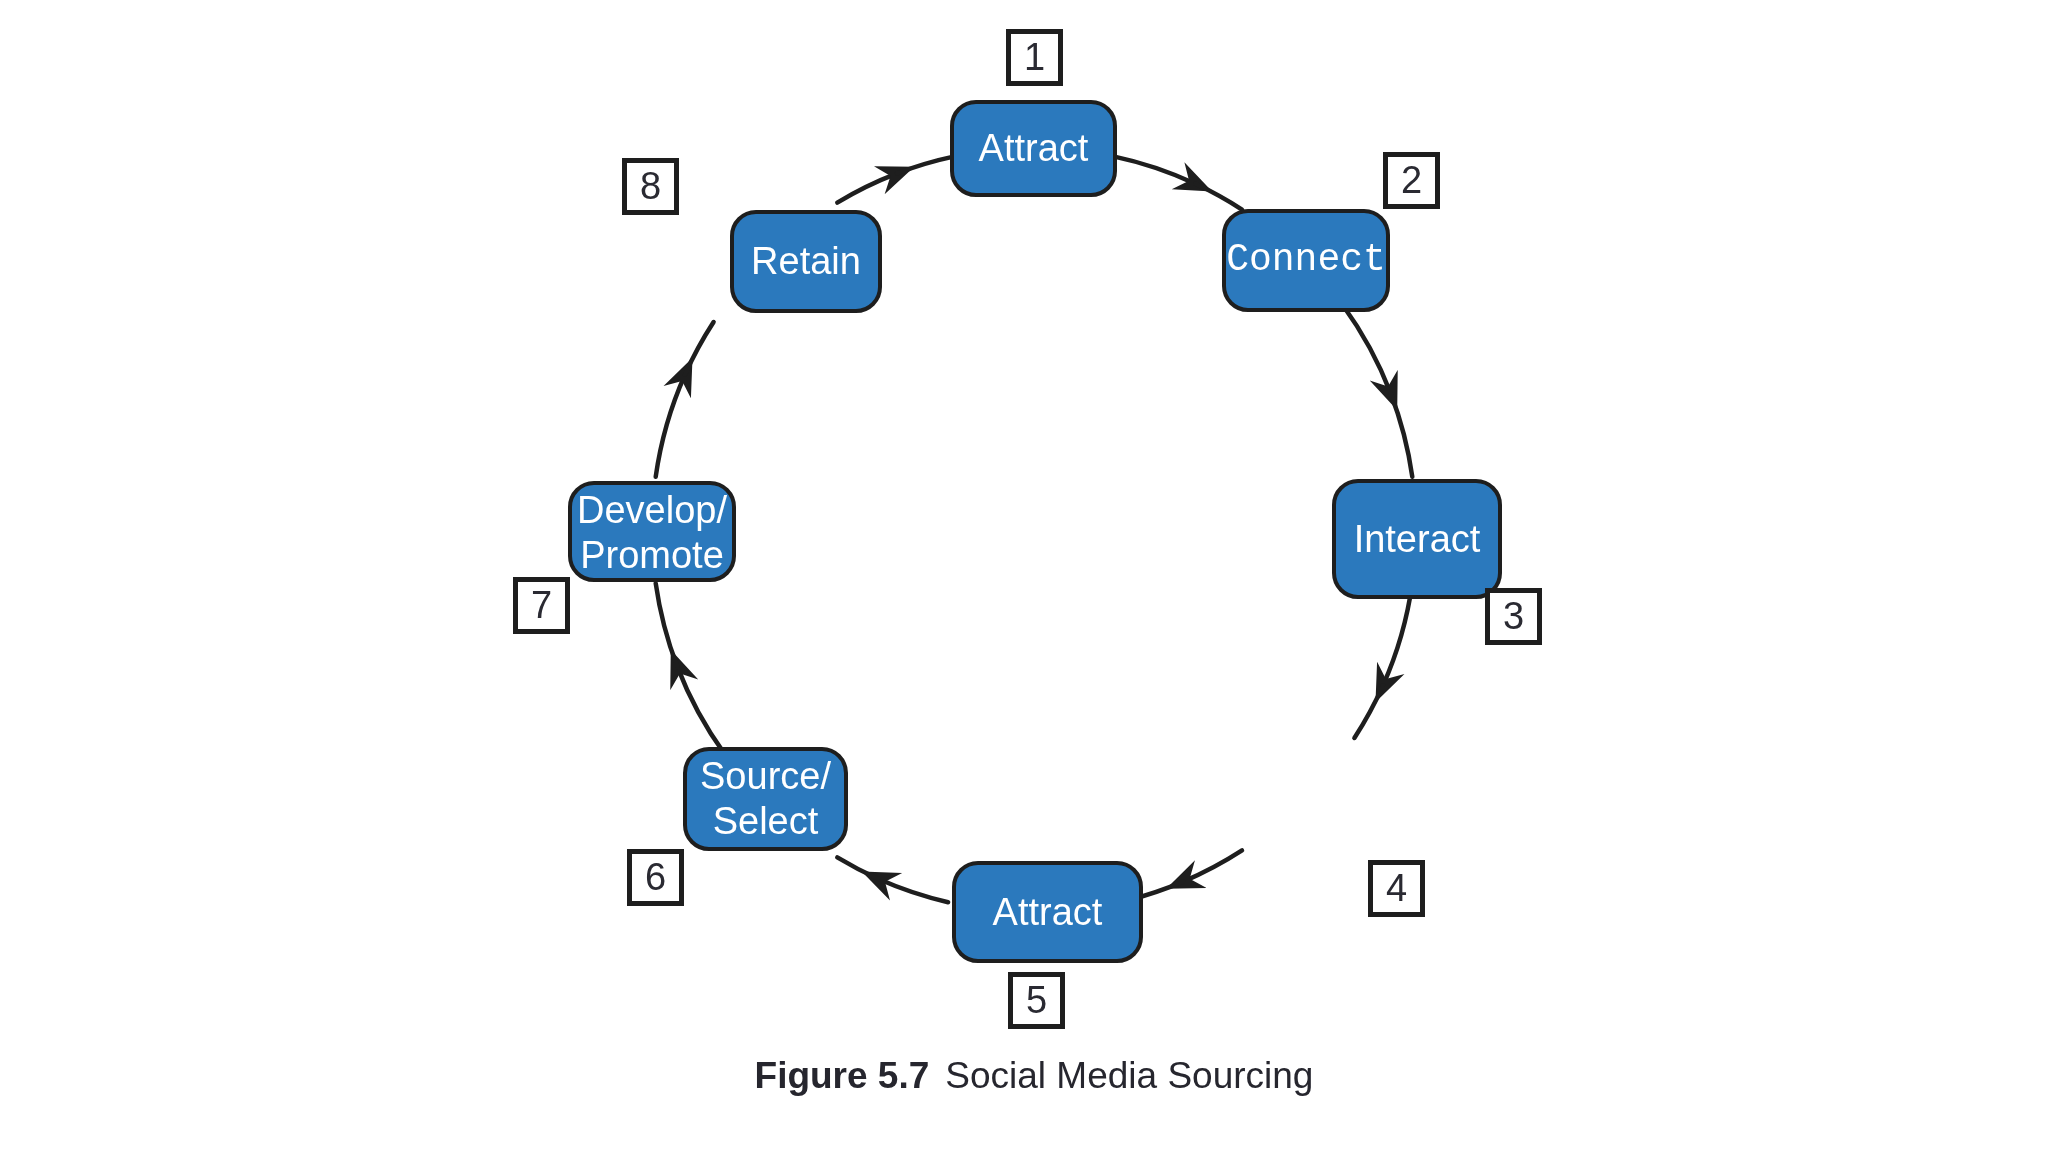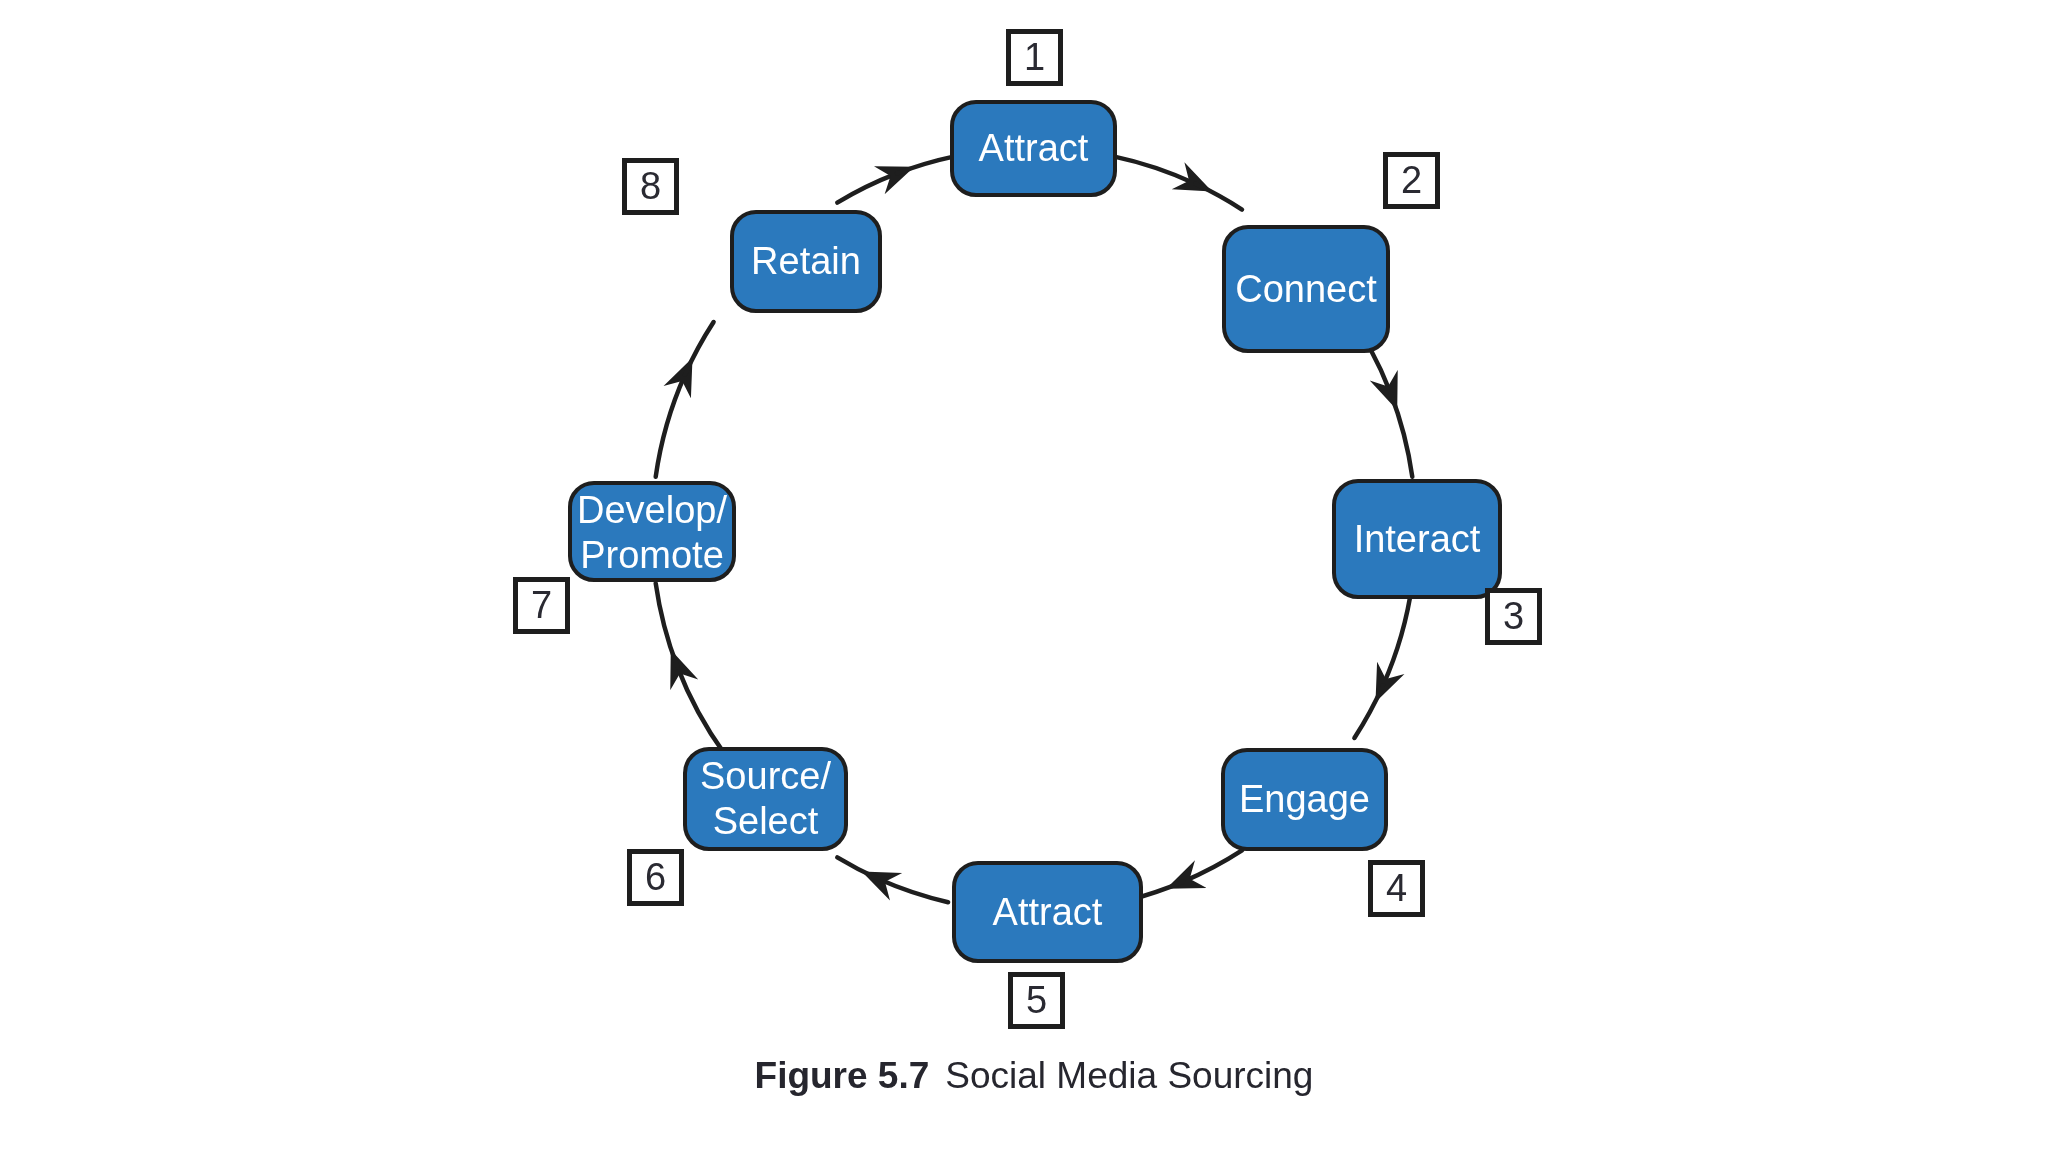--- a/index.html
+++ b/index.html
@@ -96,31 +96,28 @@
     <path class="seg" d="M 685.0 374.6 A 382 382 0 0 1 713.6 322.0"></path>
 
     <path class="seg" d="M 837.3 202.6 A 382 382 0 0 1 897.1 173.4" marker-end="url(#ah)"></path>
     <path class="seg" d="M 897.1 173.4 A 382 382 0 0 1 954.6 156.4"></path>
   </svg>
 
   <div class="node" style="left:950px; top:100px; width:167px; height:97px;">
     <span>Attract</span>
   </div>
 
-  <div class="node" style="left:1222px; top:225px; width:168px; height:128px;">
+  <div class="node" style="left:1222px; top:209px; width:168px; height:103px;font-family:Liberation Mono, monospace;">
     <span>Connect</span>
   </div>
 
   <div class="node" style="left:1332px; top:479px; width:170px; height:120px;">
     <span>Interact</span>
   </div>
 
-  <div class="node" style="left:1221px; top:748px; width:167px; height:103px;">
-    <span>Engage</span>
-  </div>
 
   <div class="node" style="left:952px; top:861px; width:191px; height:102px;text-align:right;">
     <span>Attract</span>
   </div>
 
   <div class="node" style="left:683px; top:747px; width:165px; height:104px;">
     <span>Source/
 Select</span>
   </div>
 

